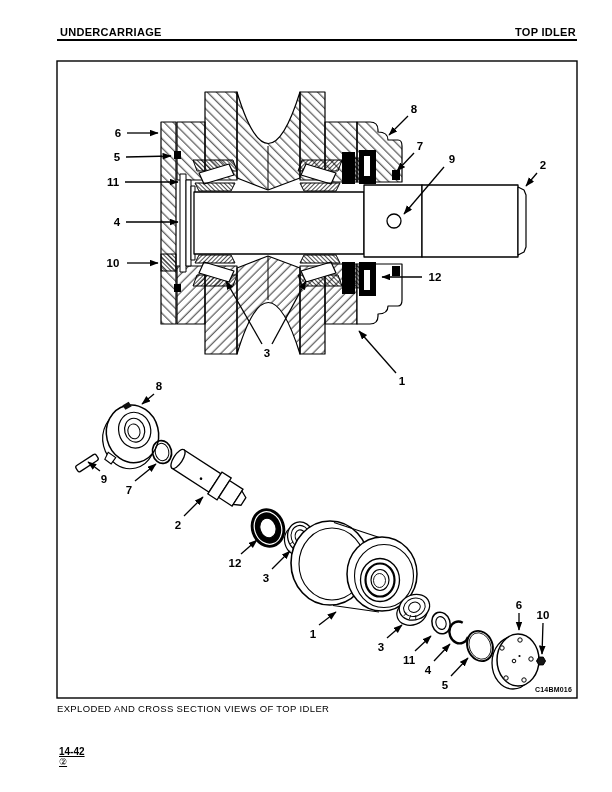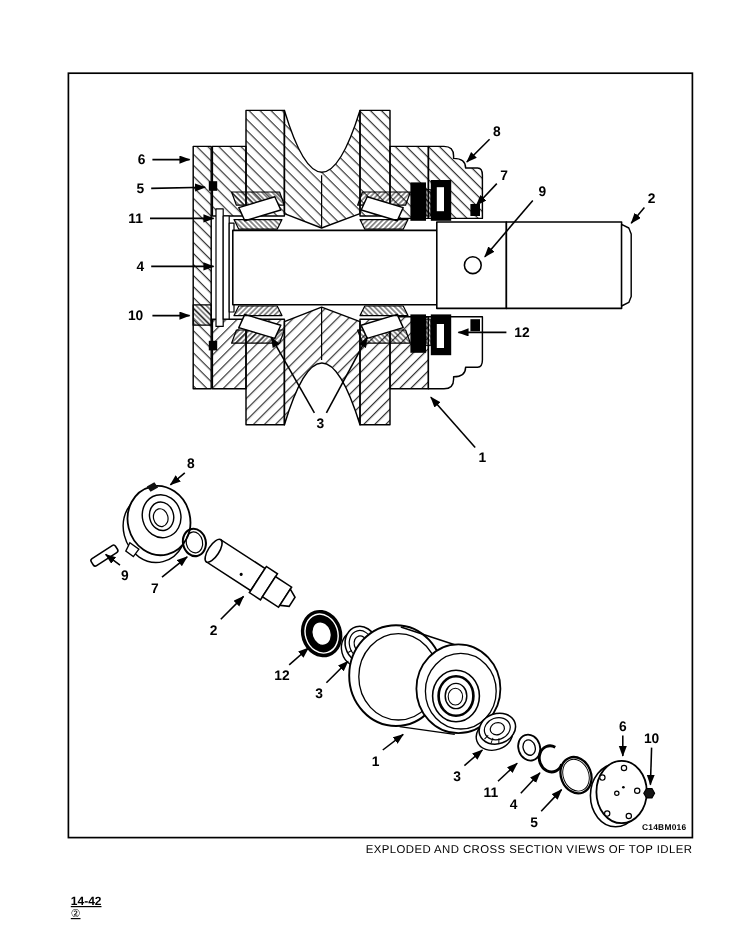--- a/index.html
+++ b/index.html
@@ -2,35 +2,39 @@
 <html><head>
 <meta charset="utf-8">
 <style>
   html,body{margin:0;padding:0;background:#e8e8e8;}
   .page{position:relative;width:612px;height:792px;background:#ffffff;overflow:hidden;
         font-family:"Liberation Sans","DejaVu Sans",sans-serif;color:#000;}
   .hdr{position:absolute;left:57px;top:24px;width:520px;height:15px;
        border-bottom:2px solid #000;font-size:11px;font-weight:bold;letter-spacing:.3px;}
   .hdr .l{position:absolute;left:3px;bottom:1px;}
   .hdr .r{position:absolute;right:1px;bottom:1px;}
-  .cap{position:absolute;left:57px;top:703px;width:520px;text-align:right;
+  .cap{position:absolute;left:57px;top:703px;width:520px;text-align:left;
        font-size:9.5px;letter-spacing:.35px;}
   .foot{position:absolute;left:59px;top:746px;line-height:11px;text-decoration:underline;}
   .foot .pn{font-size:10px;font-weight:bold;}
   .foot .rev{font-size:9px;font-family:"DejaVu Sans",sans-serif;}
   svg{position:absolute;left:0;top:0;}
   svg text{font-family:"Liberation Sans","DejaVu Sans",sans-serif;font-weight:bold;
            font-size:11.5px;fill:#000;}
   svg text.code{font-size:7px;letter-spacing:.2px;}
 </style>
 </head>
 <body>
 
 <div class="page">
 
+  <div class="hdr">
+    <span class="l">UNDERCARRIAGE</span>
+    <span class="r">TOP IDLER</span>
+  </div>
 
   <svg width="612" height="792" viewBox="0 0 612 792">
     <defs>
       <pattern id="h1" width="6.5" height="6.5" patternUnits="userSpaceOnUse" patternTransform="rotate(45)">
         <line x1="0" y1="3" x2="6.5" y2="3" stroke="#000" stroke-width="0.8"></line>
       </pattern>
       <pattern id="h2" width="6.5" height="6.5" patternUnits="userSpaceOnUse" patternTransform="rotate(-45)">
         <line x1="0" y1="3" x2="6.5" y2="3" stroke="#000" stroke-width="0.8"></line>
       </pattern>
       <pattern id="hx" width="3" height="3" patternUnits="userSpaceOnUse" patternTransform="rotate(45)">

